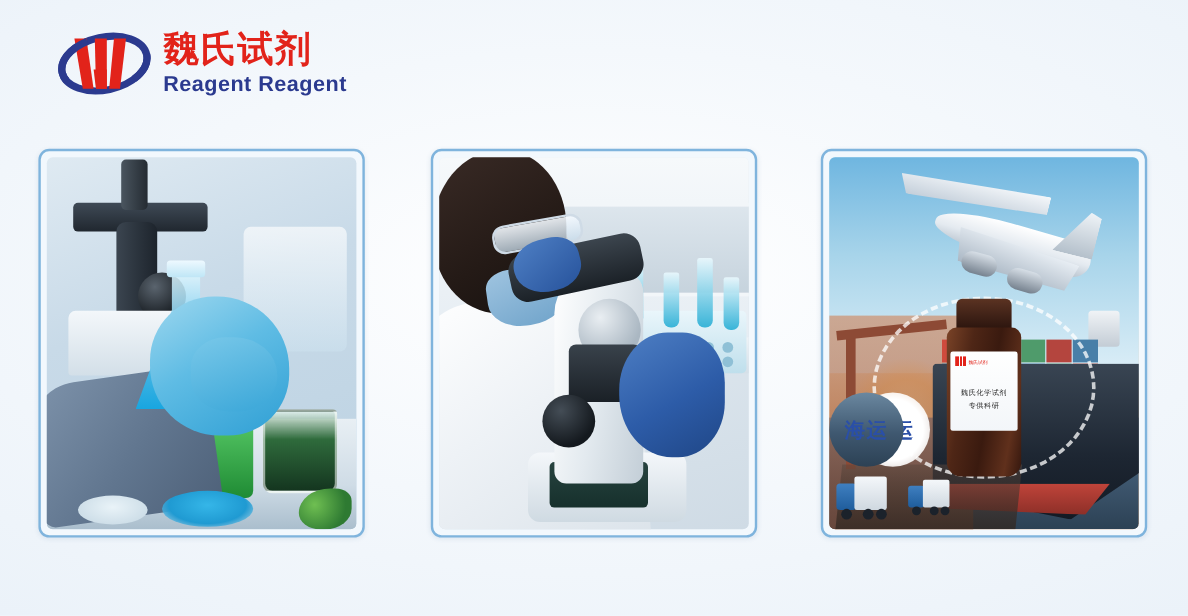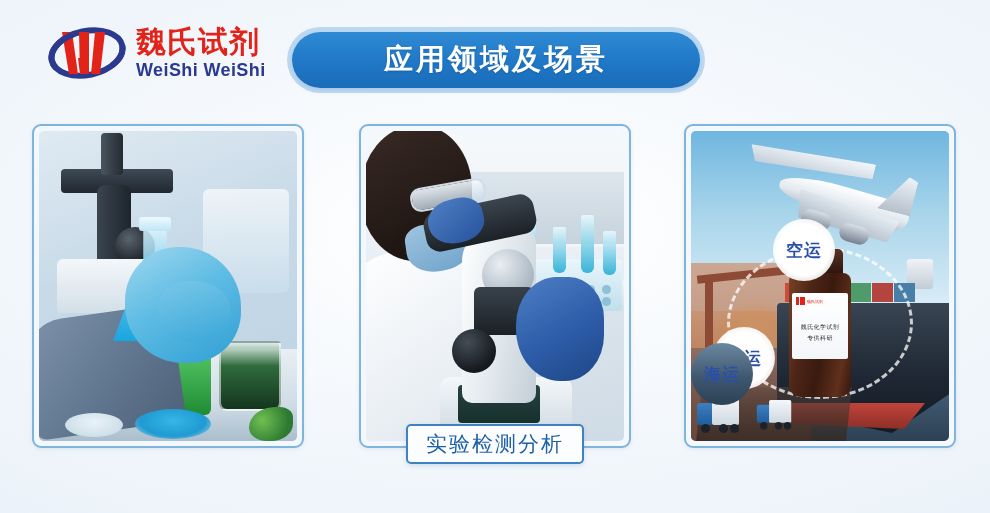--- a/index.html
+++ b/index.html
@@ -406,21 +406,21 @@
     position: absolute; z-index: 5;
     background: radial-gradient(circle, #ffffff 58%, rgba(255,255,255,.85) 74%, rgba(255,255,255,0) 78%);
     border-radius: 50%;
     display: flex; align-items: center; justify-content: center;
   }
   .freight span {
     color: #2a4fa8; font-size: 17px; font-weight: bold; letter-spacing: 1px;
   }
   .freight.air  { left: 82px;  top: 88px;  width: 62px; height: 62px; }
   .freight.land { left: 22px;  top: 196px; width: 62px; height: 62px; }
-  .freight.sea  { right: 18px; top: 212px; width: 62px; height: 62px; }
+  .freight.sea  { right: 18px; top: 196px; width: 62px; height: 62px; }
   .dash-ring {
     position: absolute; left: 50%; top: 116px; transform: translateX(-50%);
     width: 186px; height: 152px;
     border: 3px dashed rgba(255,255,255,.75);
     border-radius: 50%; z-index: 3;
   }
 </style>
 </head>
 <body>
 
@@ -432,27 +432,24 @@
         <ellipse cx="39" cy="31" rx="36" ry="22" fill="none" stroke="#2b3a8f" stroke-width="6" transform="rotate(-12 39 31)"></ellipse>
         <path d="M14 10 L24 10 L30 52 L21 52 Z" fill="#e2231a"></path>
         <path d="M31 10 L41 10 L41 52 L32 52 Z" fill="#e2231a"></path>
         <path d="M47 10 L57 10 L52 52 L43 52 Z" fill="#e2231a"></path>
         <path d="M30 36 L41 36 L41 52 L32 52 Z" fill="#e2231a"></path>
         <ellipse cx="39" cy="31" rx="36" ry="22" fill="none" stroke="#2b3a8f" stroke-width="6" transform="rotate(-12 39 31)" stroke-dasharray="44 60" stroke-dashoffset="20"></ellipse>
       </svg>
     </div>
     <div class="brand-text">
       <div class="brand-cn">魏氏试剂</div>
-      <div class="brand-en">WeiShi WeiShi</div>
+      <div class="brand-en">Reagent Reagent</div>
     </div>
   </div>
 
-  <div class="title-banner">
-    <div class="title-text">应用领域及场景</div>
-  </div>
 </div>
 
 <div class="cards">
 
   <div class="card c1">
     <div class="frame">
       <div class="photo p1">
         <div class="bench"></div>
         <div class="scope-stage"></div>
         <div class="specimen"></div>
@@ -511,23 +508,20 @@
         <div class="scope-plate"></div>
         <div class="scope-body"></div>
         <div class="scope-head"></div>
         <div class="nosepiece"></div>
         <div class="obj-lens"></div>
         <div class="knob"></div>
         <div class="hand2"></div>
         <div class="hand"></div>
       </div>
     </div>
-    <div class="caption">
-      <span class="caption-text">实验检测分析</span>
-    </div>
   </div>
 
   <div class="card c3">
     <div class="frame">
       <div class="photo p3">
         <div class="sky"></div>
         <div class="sun"></div>
         <div class="sea"></div>
 
         <div class="dock-left"></div>
@@ -591,23 +585,20 @@
           <div class="label">
             <div class="label-logo">
               <span class="mini-w"></span>
               <span class="mini-t">魏氏试剂</span>
             </div>
             <div class="label-l1">魏氏化学试剂</div>
             <div class="label-l2">专供科研</div>
           </div>
         </div>
 
-        <div class="freight air">
-          <span>空运</span>
-        </div>
         <div class="freight land">
           <span>陆运</span>
         </div>
         <div class="freight sea">
           <span>海运</span>
         </div>
       </div>
     </div>
   </div>
 

